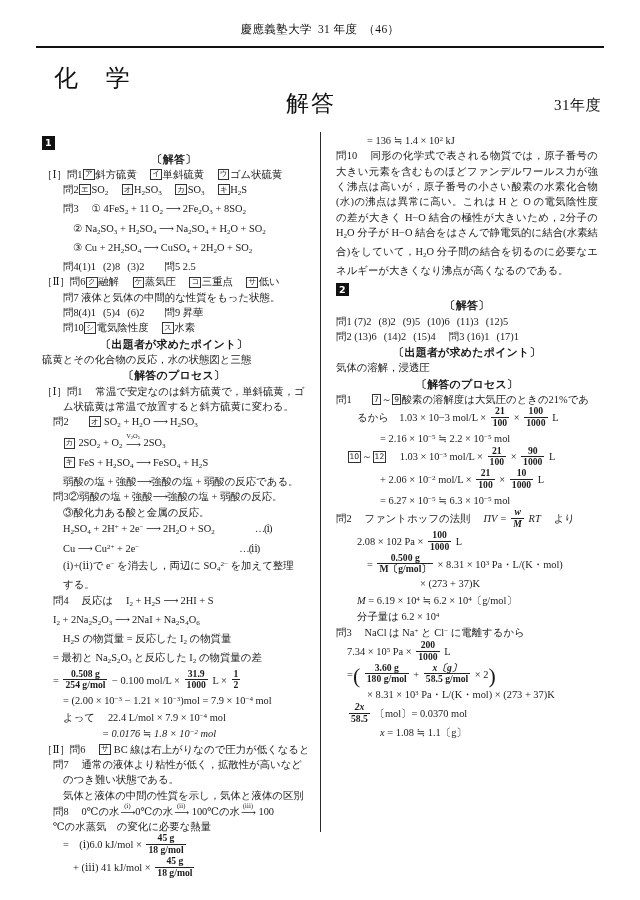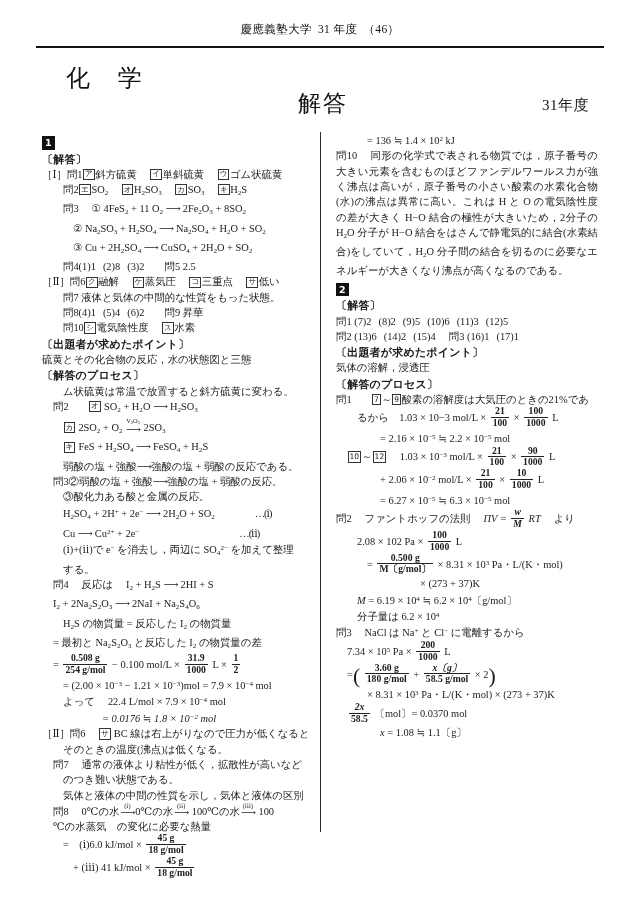--- a/index.html
+++ b/index.html
@@ -27,21 +27,21 @@
     margin: 9px 36px 0 36px;
     border: 0;
     border-top: 2.4px solid #111;
     height: 0;
   }
 
   
   .titleband {
     position: relative;
     height: 82px;
-    margin: 0 36px;
+    margin: 0 24px;
   }
   .subject {
     position: absolute;
     left: 30px; top: 14px;
     font-size: 24px;
     letter-spacing: 10px;
     font-family: "DejaVu Serif", "Liberation Serif", serif;
     color: #111;
   }
   .kaitou {
@@ -93,20 +93,21 @@
     font-weight: bold;
     line-height: 11px;
     padding: 1px 3px 1.5px 3px;
     margin: 4px 0 1px 0;
   }
   .blockhead {
     font-weight: bold;
     font-size: 11px;
     letter-spacing: .2px;
     margin: 1px 0 0 0;
+    text-align: center;
   }
   .line { white-space: nowrap; }
   .ind1 { padding-left: 11px; }
   .ind2 { padding-left: 21px; }
   .ind3 { padding-left: 31px; }
   .ind4 { padding-left: 44px; }
   .ind5 { padding-left: 60px; font-style: italic; }
   .ind6 { padding-left: 84px; }
   .wrap { white-space: normal; text-align: justify; }
 
@@ -197,20 +198,21 @@
       <div class="line ind2">問7 液体と気体の中間的な性質をもった状態。</div>
 
       <div class="line ind2">問8(4)1<span class="gap"></span>(5)4<span class="gap"></span>(6)2<span class="gap3"></span>問9 昇華</div>
 
       <div class="line ind2">問10<span class="bx">シ</span>電気陰性度<span class="gap2"></span><span class="bx">ス</span>水素</div>
 
       <div class="blockhead">〔出題者が求めたポイント〕</div>
       <div class="line">硫黄とその化合物の反応，水の状態図と三態</div>
       <div class="blockhead">〔解答のプロセス〕</div>
 
+      <div class="line"><span>［Ⅰ］問1</span><span class="gap2"></span><span>常温で安定なのは斜方硫黄で，単斜硫黄，ゴ</span></div>
       <div class="line ind2">ム状硫黄は常温で放置すると斜方硫黄に変わる。</div>
 
       <div class="line ind1"><span>問2</span><span class="gap3"></span><span class="bx">オ</span> SO<sub>2</sub> + H<sub>2</sub>O <span class="arr">⟶</span> H<sub>2</sub>SO<sub>3</sub></div>
 
       <div class="line ind2"><span class="bx">カ</span> 2SO<sub>2</sub> + O<sub>2</sub> <span class="overarr"><span class="lab">V<sub>2</sub>O<sub>5</sub></span><span class="ar">⟶</span></span> 2SO<sub>3</sub></div>
 
       <div class="line ind2"><span class="bx">キ</span> FeS + H<sub>2</sub>SO<sub>4</sub> <span class="arr">⟶</span> FeSO<sub>4</sub> + H<sub>2</sub>S</div>
 
       <div class="line ind2">弱酸の塩 + 強酸<span class="arr">⟶</span>強酸の塩 + 弱酸の反応である。</div>
 
@@ -233,21 +235,20 @@
         <span class="frac"><span class="num">31.9</span><span class="den">1000</span></span>
         <span>L ×</span>
         <span class="frac"><span class="num">1</span><span class="den">2</span></span>
       </div>
 
       <div class="line ind2">= (2.00 × 10<sup>−3</sup> − 1.21 × 10<sup>−3</sup>)mol = 7.9 × 10<sup>−4</sup> mol</div>
       <div class="line ind2">よって<span class="gap2"></span>22.4 L/mol × 7.9 × 10<sup>−4</sup> mol</div>
       <div class="line ind5">= 0.0176 ≒ 1.8 × 10<sup>−2</sup> mol</div>
 
       <div class="line"><span>［Ⅱ］問6</span><span class="gap2"></span><span class="bx">サ</span> <span>BC 線は右上がりなので圧力が低くなると</span></div>
-      <div class="line ind2">そのときの温度(沸点)は低くなる。</div>
 
       <div class="line ind1"><span>問7</span><span class="gap2"></span><span>通常の液体より粘性が低く，拡散性が高いなど</span></div>
       <div class="line ind2">のつき難い状態である。</div>
       <div class="line ind2">気体と液体の中間の性質を示し，気体と液体の区別</div>
 
       <div class="line ind1"><span>問8</span><span class="gap2"></span><span>0℃の水</span><span class="overarr"><span class="lab">(ⅰ)</span><span class="ar">⟶</span></span><span>0℃の水</span><span class="overarr"><span class="lab">(ⅱ)</span><span class="ar">⟶</span></span> <span>100℃の水</span><span class="overarr"><span class="lab">(ⅲ)</span><span class="ar">⟶</span></span> <span>100</span></div>
       <div class="line ind1">℃の水蒸気　の変化に必要な熱量</div>
 
       <div class="line ind2"><span>=　(ⅰ)6.0 kJ/mol ×</span>
         <span class="frac"><span class="num">45 g</span><span class="den">18 g/mol</span></span>

